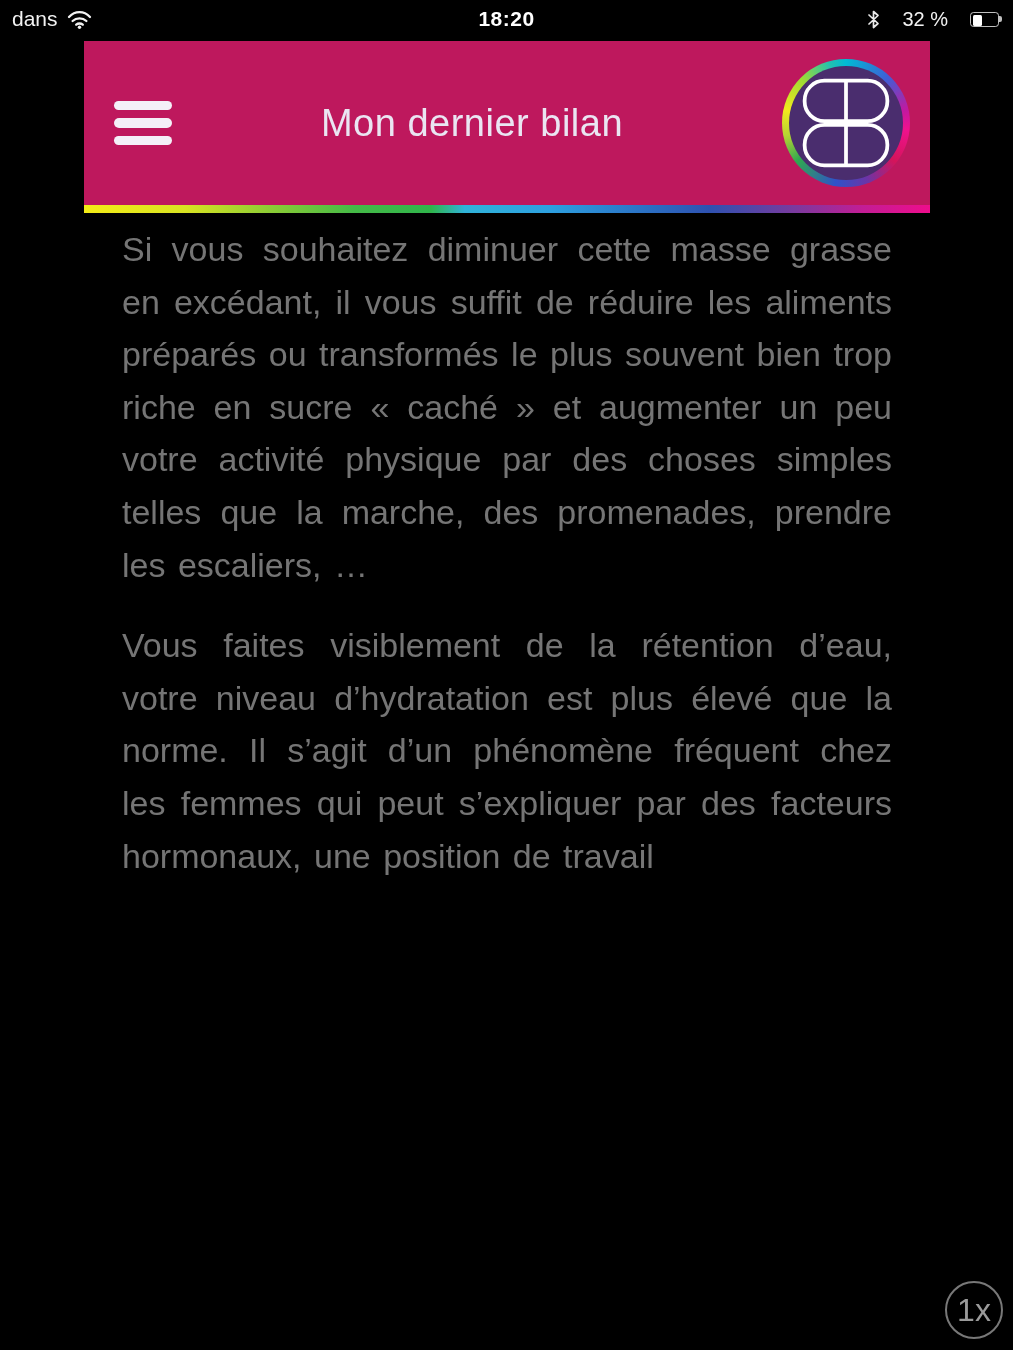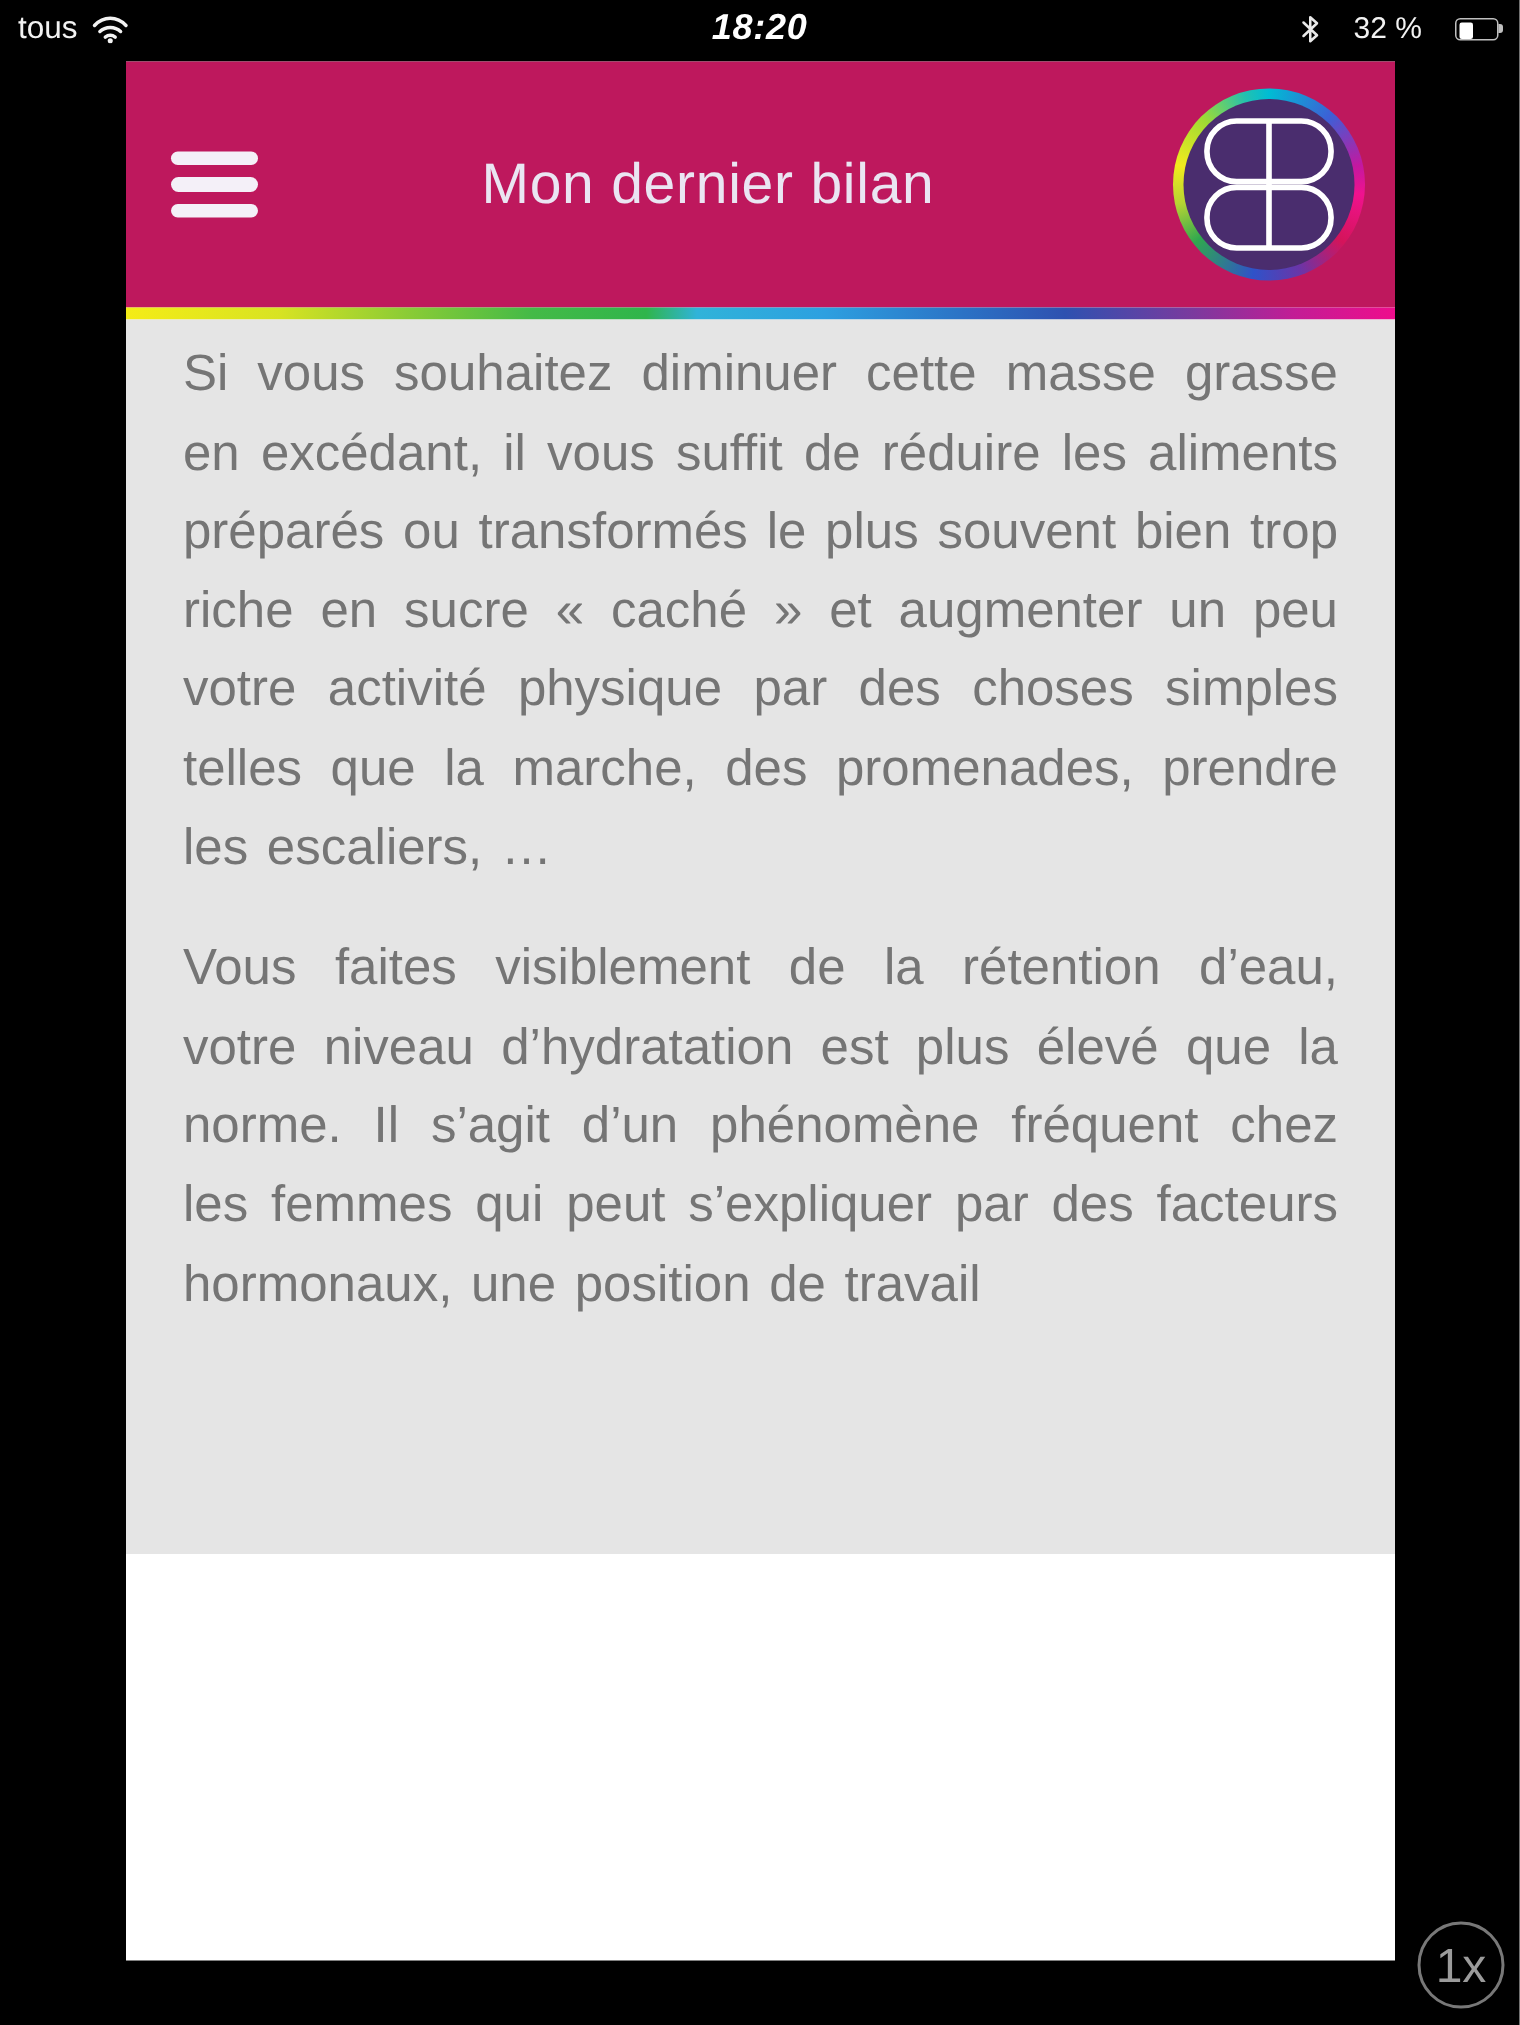--- a/index.html
+++ b/index.html
@@ -17,21 +17,21 @@
     color:#fff;
   }
   .sb-left {
     position:absolute; left:12px; top:4px; height:30px;
     display:flex; align-items:center; gap:9px;
   }
   .sb-device { font-size:21px; color:#f2f2f2; }
   .sb-center {
     position:absolute; left:0; right:0; top:4px; height:30px;
     display:flex; align-items:center; justify-content:center;
-    font-size:24px; font-weight:bold; letter-spacing:.5px;font-style:italic;
+    font-size:21px; font-weight:bold; letter-spacing:.5px;
   }
   .sb-right {
     position:absolute; right:10px; top:4px; height:30px;
     display:flex; align-items:center; gap:22px;
   }
   .sb-percent { font-size:20px; color:#f2f2f2; }
   .battery { position:relative; width:33px; height:15px; }
   .battery-body {
     position:absolute; left:0; top:0; width:29px; height:15px;
     border:1.5px solid rgba(255,255,255,.75); border-radius:3.5px;
@@ -84,21 +84,21 @@
 
   .rainbow-strip {
     height:8px;
     background:linear-gradient(to right,
       #f4ec16 0%, #d8e322 12%, #8ccc35 22%, #44ba47 32%, #2fb54b 41%,
       #30b3d9 45%, #2da0e0 55%, #2b72c5 66%, #2e51b0 74%,
       #7a3a9e 84%, #c21d95 92%, #ee0d8c 100%);
   }
 
   .content {
-    height:823px; background:#e5e5e5; overflow:hidden;
+    height:1094px; background:#000000; overflow:hidden;
     padding:10px 38px 0 38px;
   }
   .content p {
     font-size:34px; line-height:52.6px; color:#757575;
     text-align:justify; word-spacing:3px;
   }
   .content p.spaced { margin-top:28px; }
 
   
   .scale-badge {
@@ -109,21 +109,21 @@
     font-size:32px; cursor:pointer;
   }
 
   .icon-svg { display:block; }
 </style>
 </head>
 <body>
 
 <div class="status-bar">
   <div class="sb-left">
-    <span class="sb-device">tous</span>
+    <span class="sb-device">dans</span>
     <span>
       <svg class="icon-svg" width="25" height="19" viewBox="0 0 25 19">
         <g stroke="#f2f2f2" stroke-width="2.3" fill="none" stroke-linecap="round">
           <path d="M2,7 C5,3.8 8.5,2.2 12.5,2.2 C16.5,2.2 20,3.8 23,7"></path>
           <path d="M5.6,11 C7.5,9.2 9.9,8.3 12.5,8.3 C15.1,8.3 17.5,9.2 19.4,11"></path>
           <path d="M9.2,14.7 C10.2,13.9 11.3,13.5 12.5,13.5 C13.7,13.5 14.8,13.9 15.8,14.7"></path>
         </g>
         <circle cx="12.5" cy="17.2" r="1.7" fill="#f2f2f2"></circle>
       </svg>
     </span>

